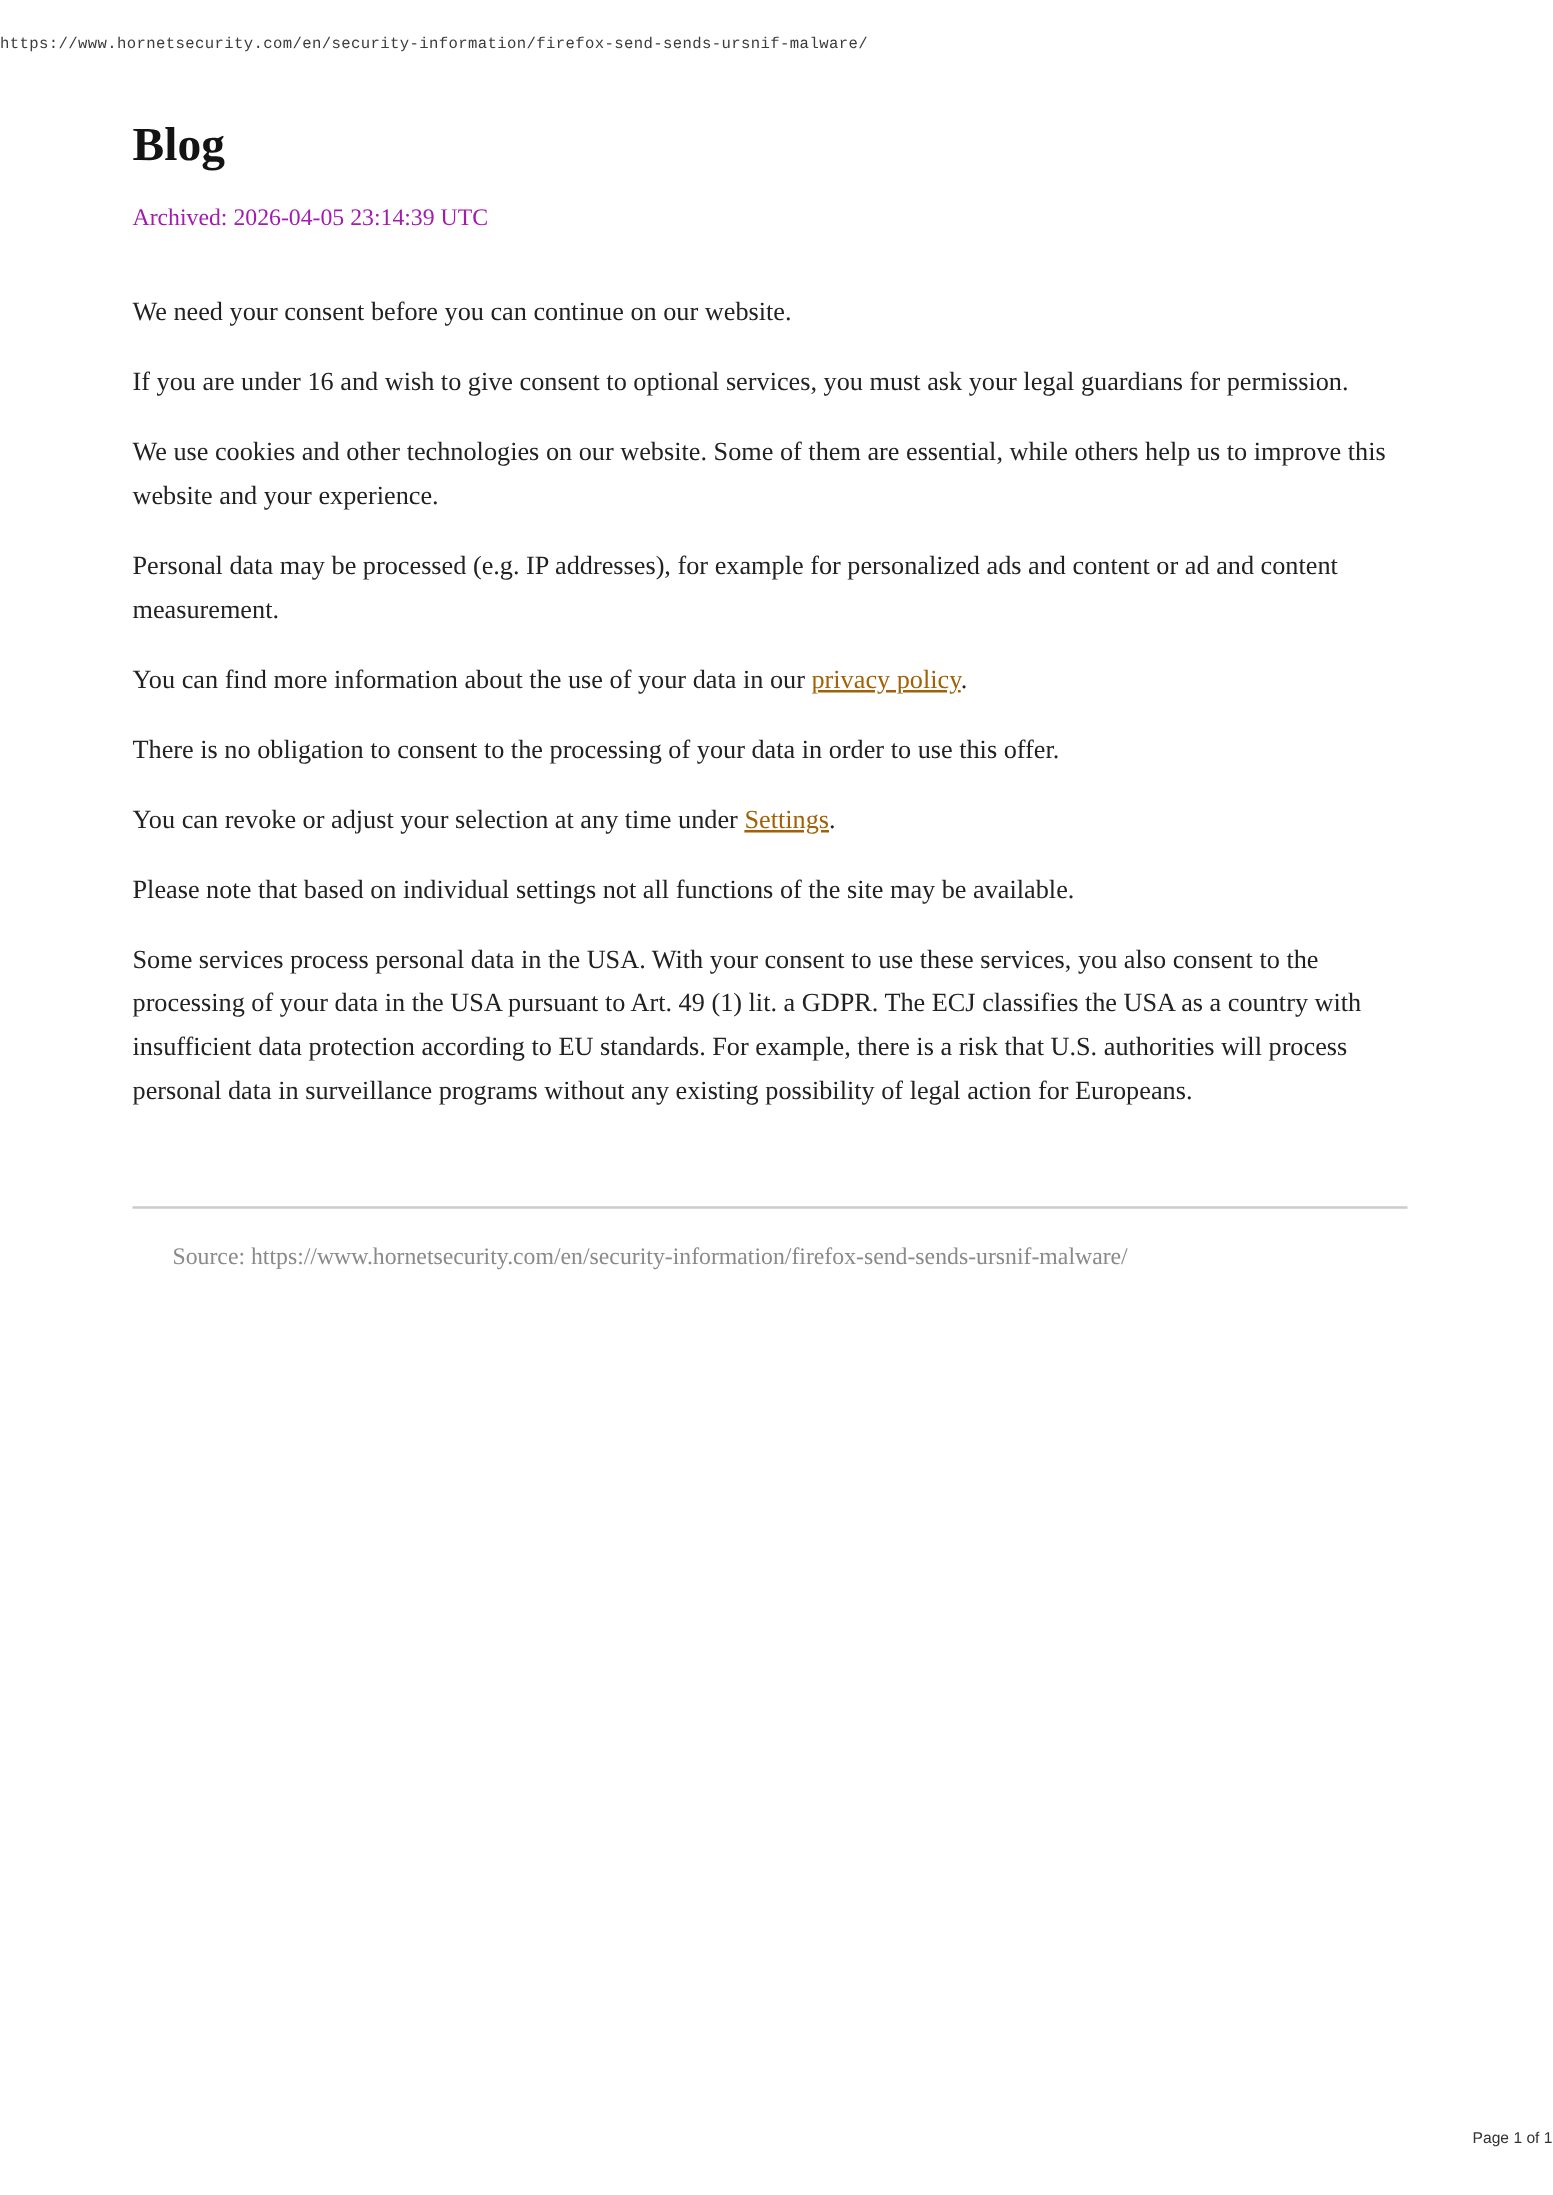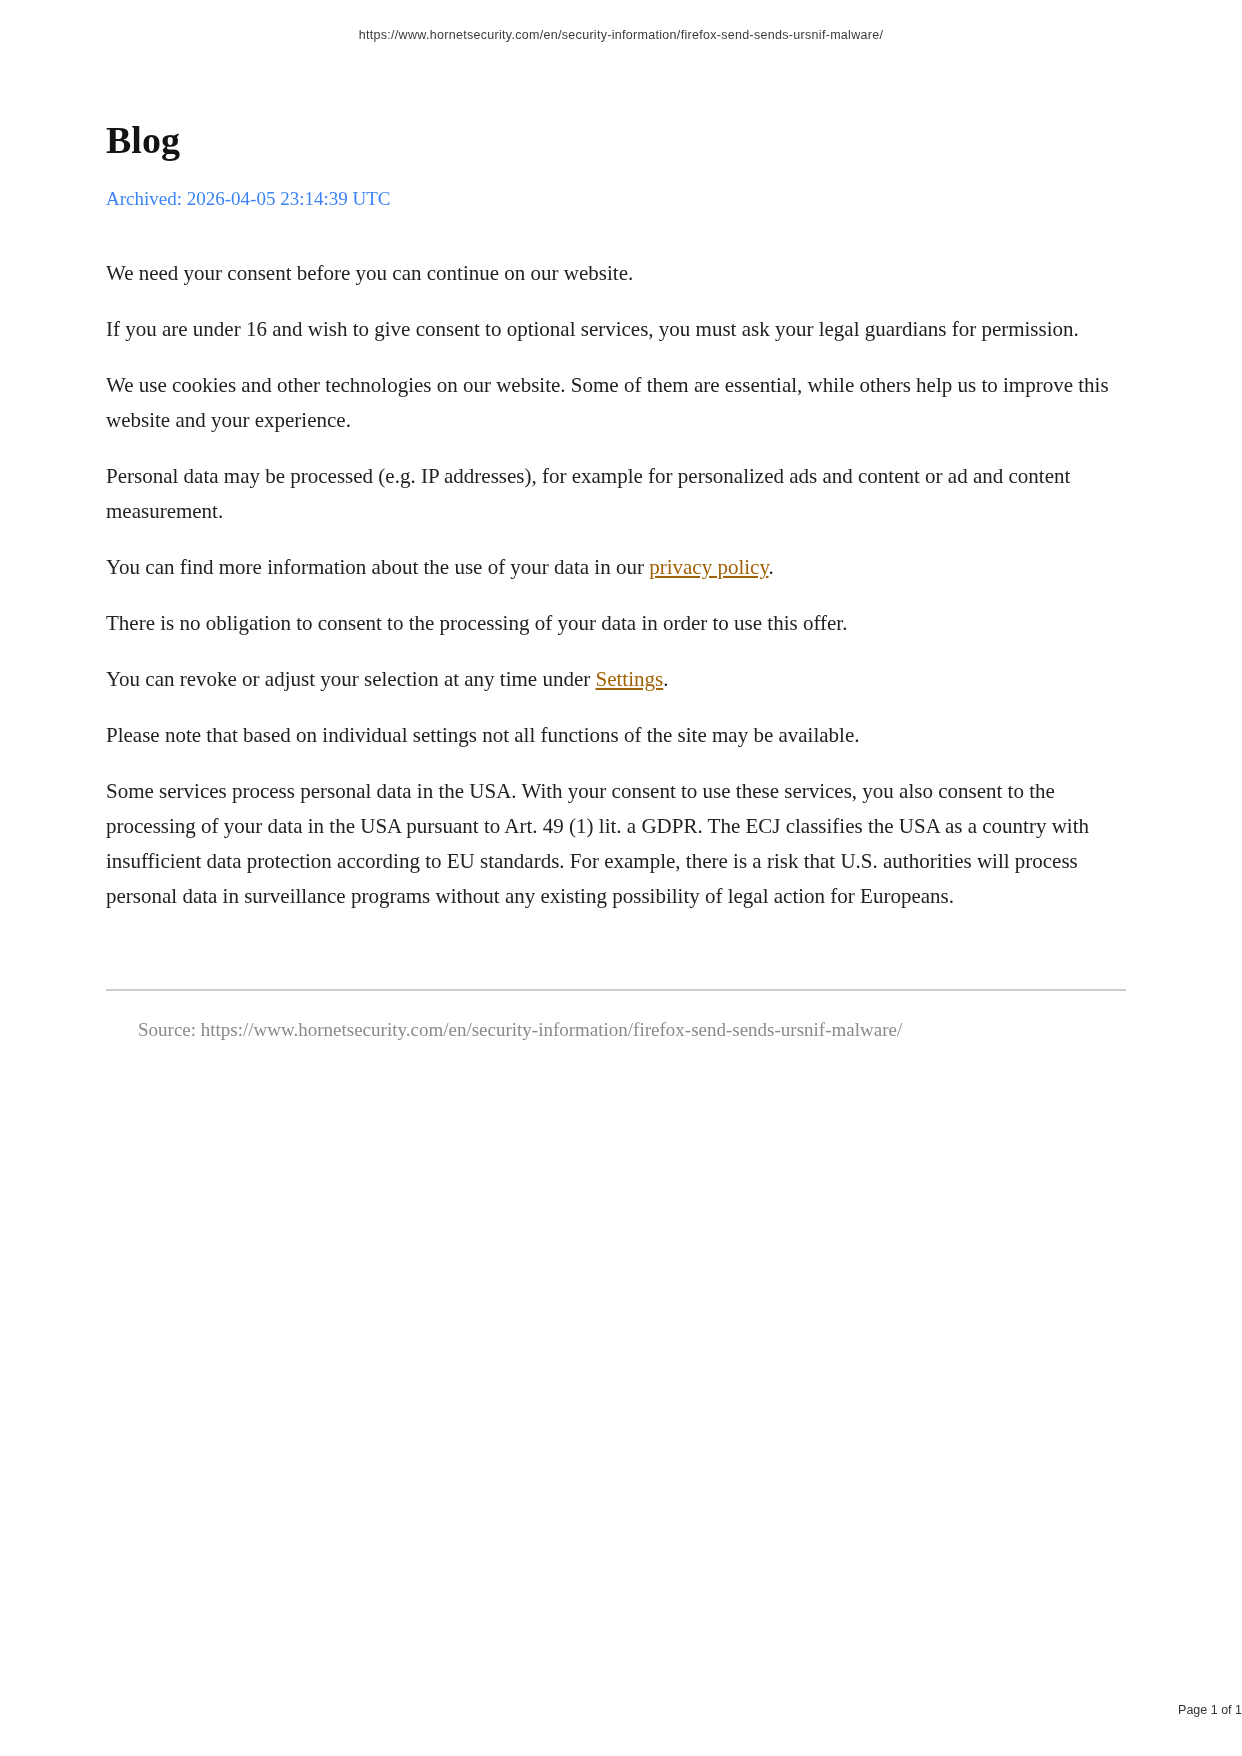--- a/index.html
+++ b/index.html
@@ -13,46 +13,45 @@
     position: relative;
     overflow: hidden;
     font-family: "Liberation Serif", serif;
     color: #222222;
   }
   .header-url {
     position: absolute;
     top: 28px;
     left: 0;
     width: 100%;
-    text-align: center;
-    font-family: Liberation Sans, sans-serif;
+    font-family: Liberation Mono, monospace;
     font-size: 12.5px;
     letter-spacing: 0.3px;
     color: #3c3c3c;
   }
   .content {
     position: absolute;
     left: 106px;
     top: 0;
     width: 1020px;
-    padding-top: 120px;
+    padding-top: 96px;
   }
   h1.article-title {
     margin: 0;
     font-size: 38px;
     line-height: 1.1;
     font-weight: bold;
     color: #141414;
     font-family: "Liberation Serif", serif;
   }
   .archived {
     margin-top: 24px;
     font-size: 19px;
     line-height: 26px;
-    color: #3b82f6;
+    color: #a21caf;
   }
   .body-text p {
     font-size: 21px;
     line-height: 35px;
     margin: 0 0 21px 0;
     color: #222222;
   }
   .body-text p:first-child {
     margin-top: 44px;
   }

